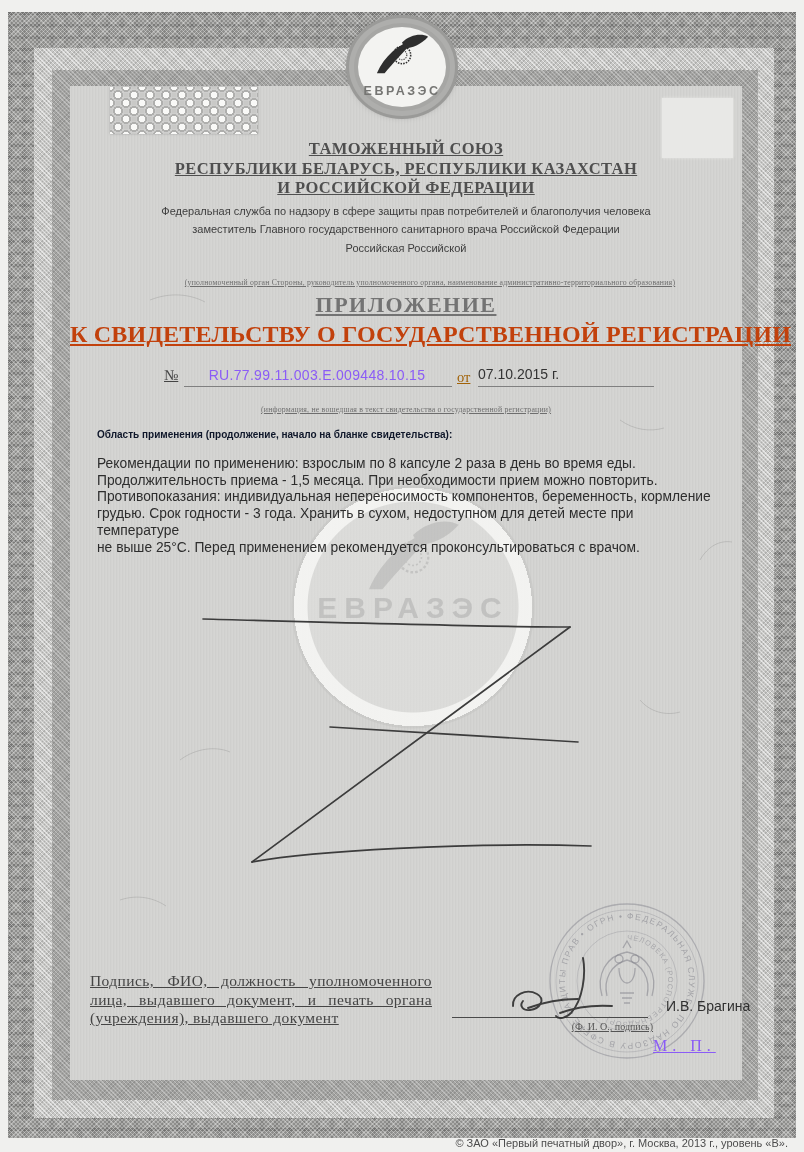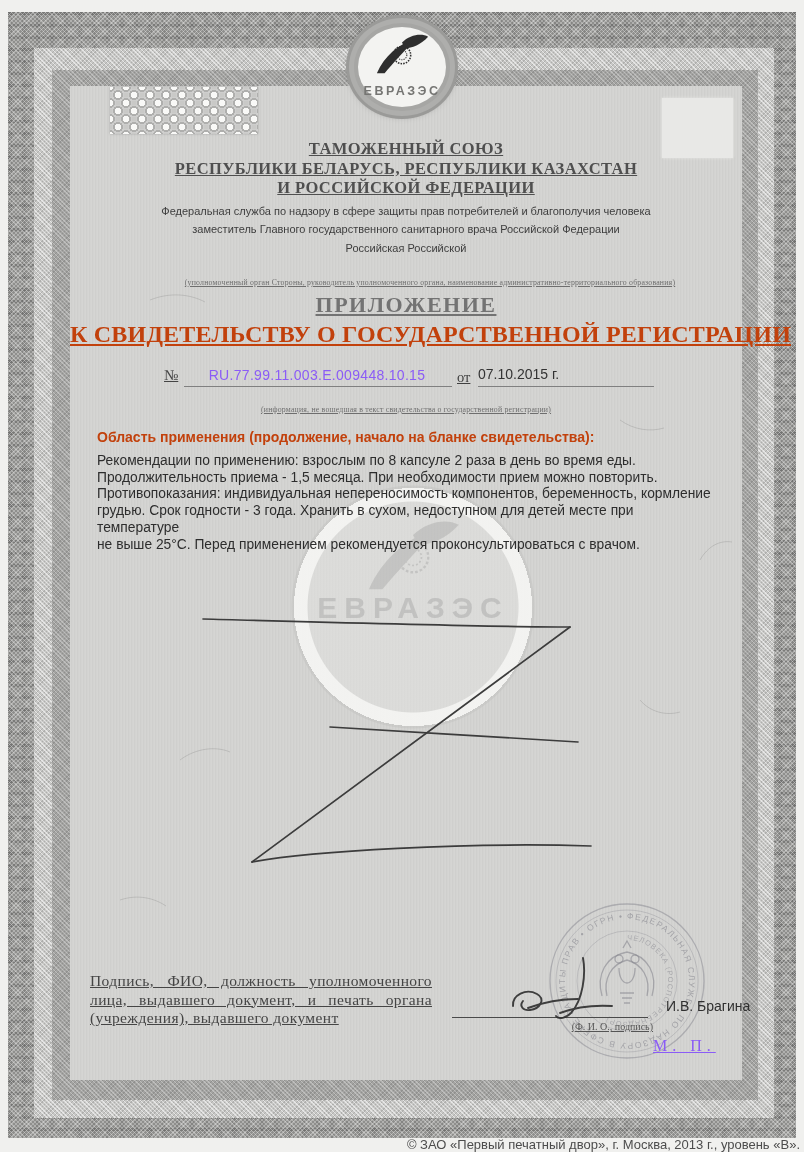--- a/index.html
+++ b/index.html
@@ -48,46 +48,46 @@
   .tiny-note{font-size:7.8px;color:#6e6e6e;letter-spacing:.2px;}
   .clarif{top:278px;padding-left:48px;}
   .title1{top:292px;font-weight:bold;font-size:22px;letter-spacing:1.5px;color:#737373;}
   .title2{top:321px;font-weight:bold;font-size:24px;letter-spacing:.2px;color:#c2410c;white-space:nowrap;}
   .infonote{top:405px;}
 
   
   .no-label{left:164px;top:367px;font-size:15px;color:#444;}
   .no-value{left:186px;top:367px;width:262px;text-align:center;font-size:14px;color:#8b5cf6;letter-spacing:.3px;}
   .u1{left:184px;top:386px;width:268px;border-top:1px solid #808080;}
-  .ot-label{left:457px;top:369px;font-size:14.5px;color:#404040;}
+  .ot-label{left:457px;top:369px;font-size:14.5px;color:#a16207;}
   .date-value{left:478px;top:366px;width:176px;text-align:left;font-size:14px;color:#333;}
   .u2{left:478px;top:386px;width:176px;border-top:1px solid #808080;}
 
   
   .body-block{left:97px;top:429px;width:618px;color:#2d2d2d;}
-  .body-block .bh{font-weight:bold;font-size:14px;color:#c2410c;margin-bottom:8px;}
+  .body-block .bh{font-weight:bold;font-size:10px;color:#0f172a;margin-bottom:16px;}
   .body-block .bl{font-size:13.8px;line-height:16.7px;}
 
   
   .wm-circle{left:279px;top:473px;width:268px;height:268px;border-radius:50%;
       background:radial-gradient(circle at center, rgba(226,226,224,.55) 0 105px, rgba(246,246,244,.9) 106px 119px, rgba(190,190,188,.4) 119px 121px, transparent 122px);}
   .wm-text{left:279px;top:591px;width:268px;text-align:center;font-weight:bold;font-size:30px;
       letter-spacing:7px;color:rgba(135,135,135,.30);}
   .wm-emblem{left:333px;top:518px;opacity:.28;}
 
   
   .sig-caption{left:90px;top:972px;width:342px;font-size:15.5px;line-height:18.6px;color:#454545;letter-spacing:.4px;}
   .jl{text-align:justify;text-align-last:justify;}
   .sig-name{left:643px;top:998px;font-size:14px;color:#303030;margin-left:23px;}
   .sig-line{left:452px;top:1017px;width:196px;border-top:1px solid #4a4a4a;}
   .fio{left:493px;top:1021px;width:160px;text-align:right;font-size:10px;color:#555;}
   .mp{left:653px;top:1037px;font-size:16px;letter-spacing:5px;color:#8b5cf6;}
 
   .stamp{left:542px;top:896px;}
-  .footer{right:4px;top:1137px;font-size:13px;color:#4c4c4c;}
+  .footer{right:16px;top:1137px;font-size:11px;color:#4c4c4c;}
   .overlay{left:0;top:0;pointer-events:none;}
 </style>
 </head>
 <body>
 
 <div class="screen">
 
   <div class="abs f1"></div>
   <div class="abs f2"></div>
   <div class="abs f3"></div>

